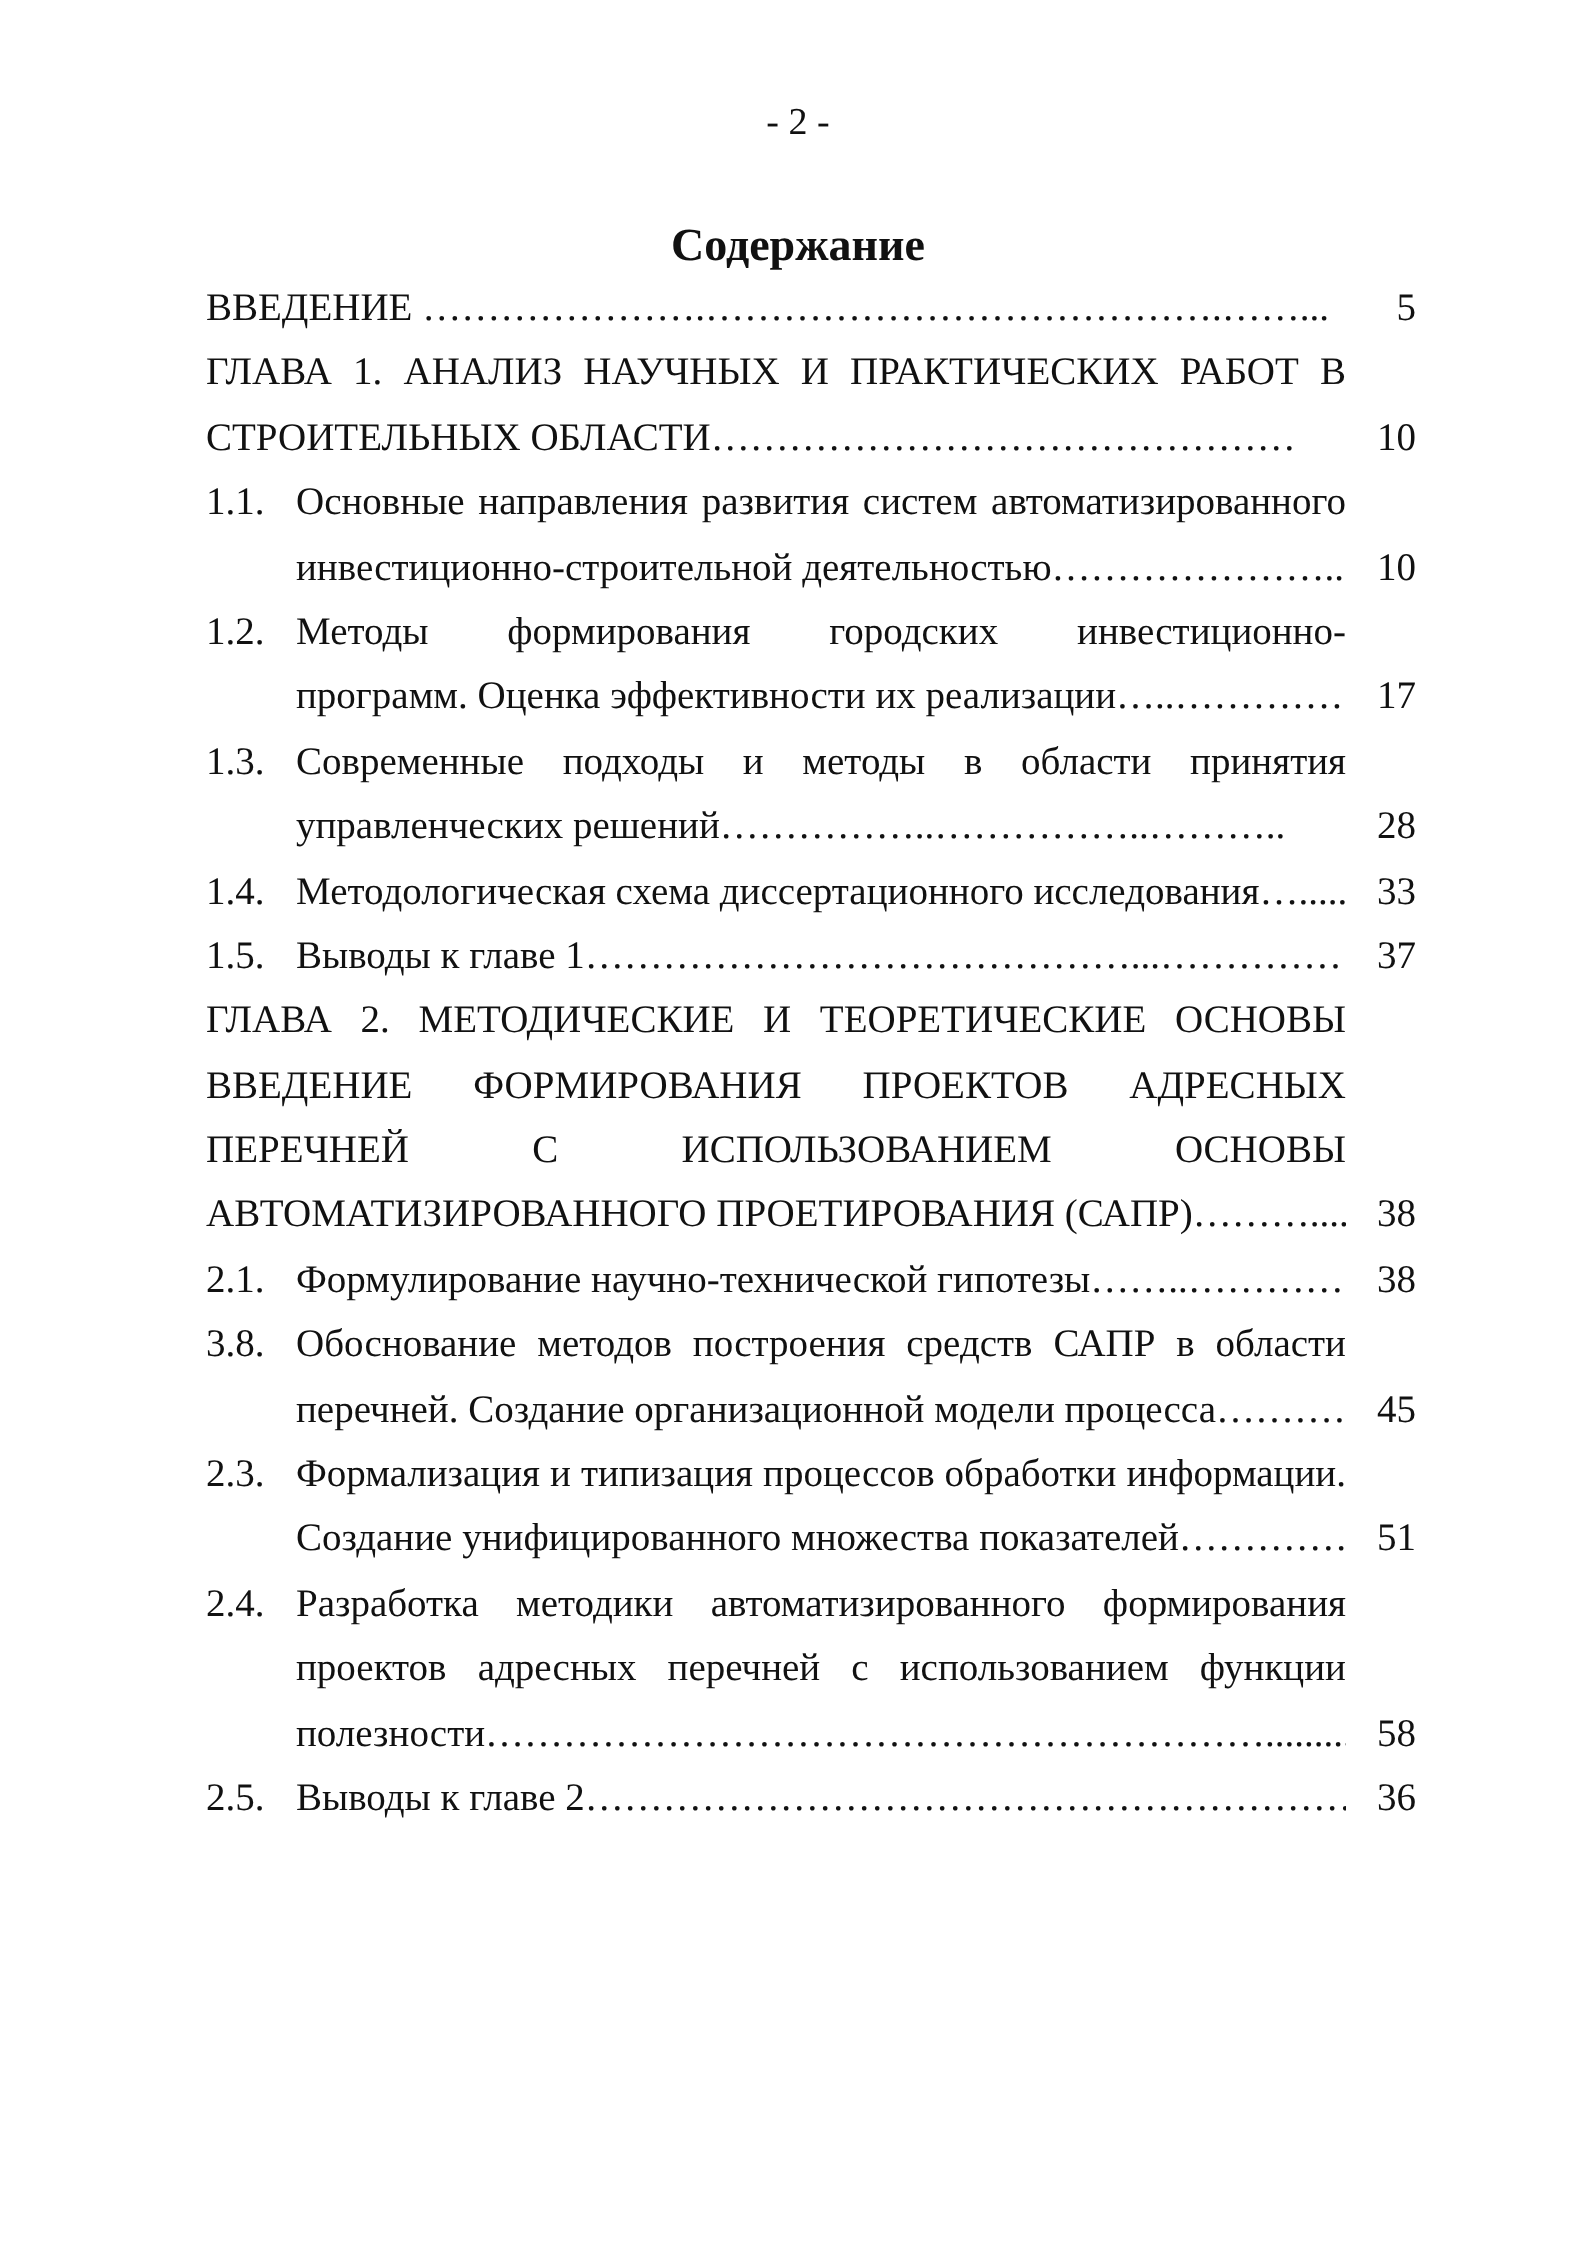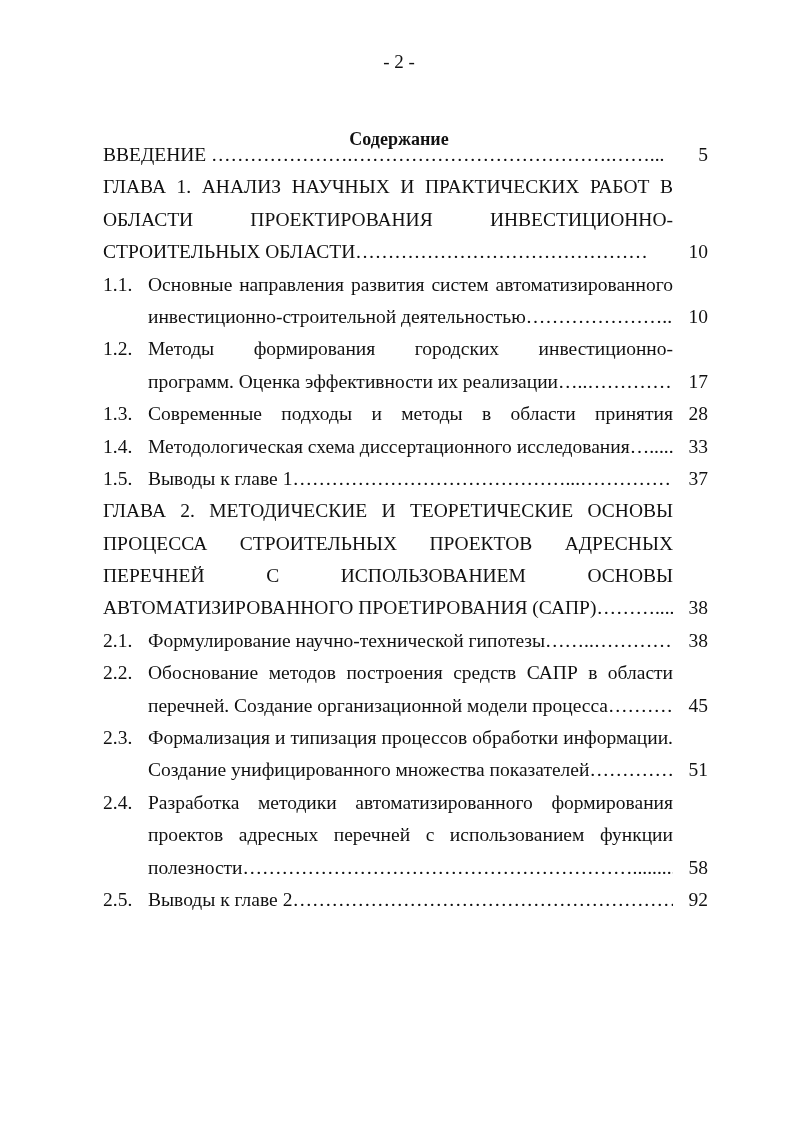--- a/index.html
+++ b/index.html
@@ -6,22 +6,22 @@
   body {
     width: 798px; height: 1129px; position: relative; overflow: hidden;
     font-family: "Liberation Serif", "DejaVu Serif", serif;
     color: #111111;
   }
   .page-num {
     position: absolute; top: 50px; left: 0; width: 798px;
     text-align: center; font-size: 19px; line-height: 24px;
   }
   .toc-title {
-    position: absolute; top: 126px; left: 0; width: 798px;
-    text-align: center; font-size: 18px; font-weight: bold; line-height: 26px;
+    position: absolute; top: 110px; left: 0; width: 798px;
+    text-align: center; font-size: 23px; font-weight: bold; line-height: 26px;
   }
   .toc {
     position: absolute; top: 139px; left: 103px; width: 605px;
   }
   .row {
     position: relative; font-size: 19.5px; line-height: 32.4px;
   }
   .num {
     position: absolute; left: 0; top: 0; width: 45px;
   }
@@ -51,21 +51,20 @@
       <span class="line last">
           <span class="txt">ВВЕДЕНИЕ ………………….………………………………….……...</span>
         </span>
     </div>
     <span class="pg">5</span>
   </div>
 
   <div class="row">
     <div class="body">
       <span class="line just">ГЛАВА 1. АНАЛИЗ НАУЧНЫХ И ПРАКТИЧЕСКИХ РАБОТ В</span>
-      <span class="line just">ОБЛАСТИ ПРОЕКТИРОВАНИЯ ИНВЕСТИЦИОННО-</span>
       <span class="line last">
           <span class="txt">СТРОИТЕЛЬНЫХ ОБЛАСТИ………………………………………</span>
         </span>
     </div>
     <span class="pg">10</span>
   </div>
 
   <div class="row sub">
     <span class="num">1.1.</span>
     <div class="body">
@@ -85,20 +84,23 @@
           <span class="txt">программ. Оценка эффективности их реализации…..…………….</span>
         </span>
     </div>
     <span class="pg">17</span>
   </div>
 
   <div class="row sub">
     <span class="num">1.3.</span>
     <div class="body">
       <span class="line just">Современные подходы и методы в области принятия</span>
+      <span class="line last">
+          <span class="txt">управленческих решений……………..……………..………..</span>
+        </span>
     </div>
     <span class="pg">28</span>
   </div>
 
   <div class="row sub">
     <span class="num">1.4.</span>
     <div class="body">
       <span class="line last">
           <span class="txt">Методологическая схема диссертационного исследования….......</span>
         </span>
@@ -112,41 +114,41 @@
       <span class="line last">
           <span class="txt"> Выводы к главе 1……………………………………...……………</span>
         </span>
     </div>
     <span class="pg">37</span>
   </div>
 
   <div class="row">
     <div class="body">
       <span class="line just">ГЛАВА 2. МЕТОДИЧЕСКИЕ И ТЕОРЕТИЧЕСКИЕ ОСНОВЫ</span>
-      <span class="line just">ПРОЦЕССА СТРОИТЕЛЬНЫХ ПРОЕКТОВ АДРЕСНЫХ</span>
+      <span class="line just">ВВЕДЕНИЕ ФОРМИРОВАНИЯ ПРОЕКТОВ АДРЕСНЫХ</span>
       <span class="line just">ПЕРЕЧНЕЙ С ИСПОЛЬЗОВАНИЕМ ОСНОВЫ</span>
       <span class="line last">
           <span class="txt">АВТОМАТИЗИРОВАННОГО ПРОЕТИРОВАНИЯ (САПР)……….....</span>
         </span>
     </div>
     <span class="pg">38</span>
   </div>
 
   <div class="row sub">
     <span class="num">2.1.</span>
     <div class="body">
       <span class="line last">
           <span class="txt">Формулирование научно-технической гипотезы……..…………..</span>
         </span>
     </div>
     <span class="pg">38</span>
   </div>
 
   <div class="row sub">
-    <span class="num">2.2.</span>
+    <span class="num">3.8.</span>
     <div class="body">
       <span class="line just">Обоснование методов построения средств САПР в области</span>
       <span class="line last">
           <span class="txt">перечней. Создание организационной модели процесса…………</span>
         </span>
     </div>
     <span class="pg">45</span>
   </div>
 
   <div class="row sub">
@@ -172,16 +174,16 @@
     <span class="pg">58</span>
   </div>
 
   <div class="row sub">
     <span class="num">2.5.</span>
     <div class="body">
       <span class="line last">
           <span class="txt">Выводы к главе 2……………………………………………………</span>
         </span>
     </div>
-    <span class="pg">92</span>
+    <span class="pg">36</span>
   </div>
 
 </div>
 
 </body></html>

